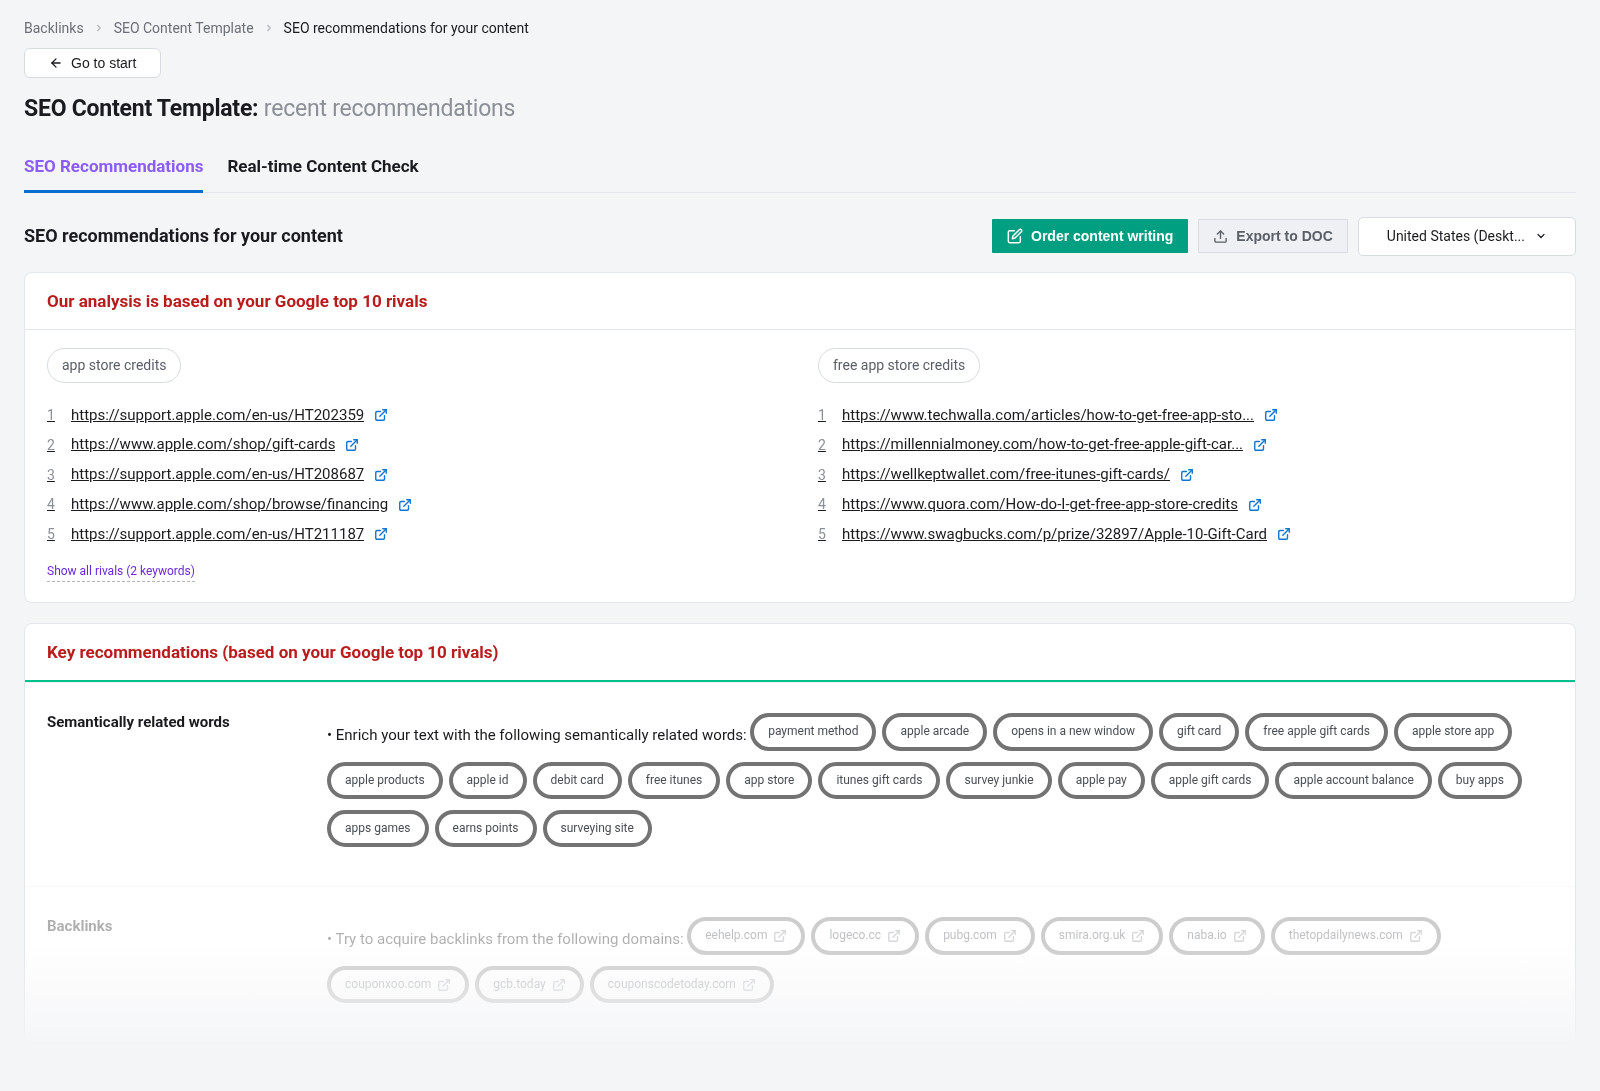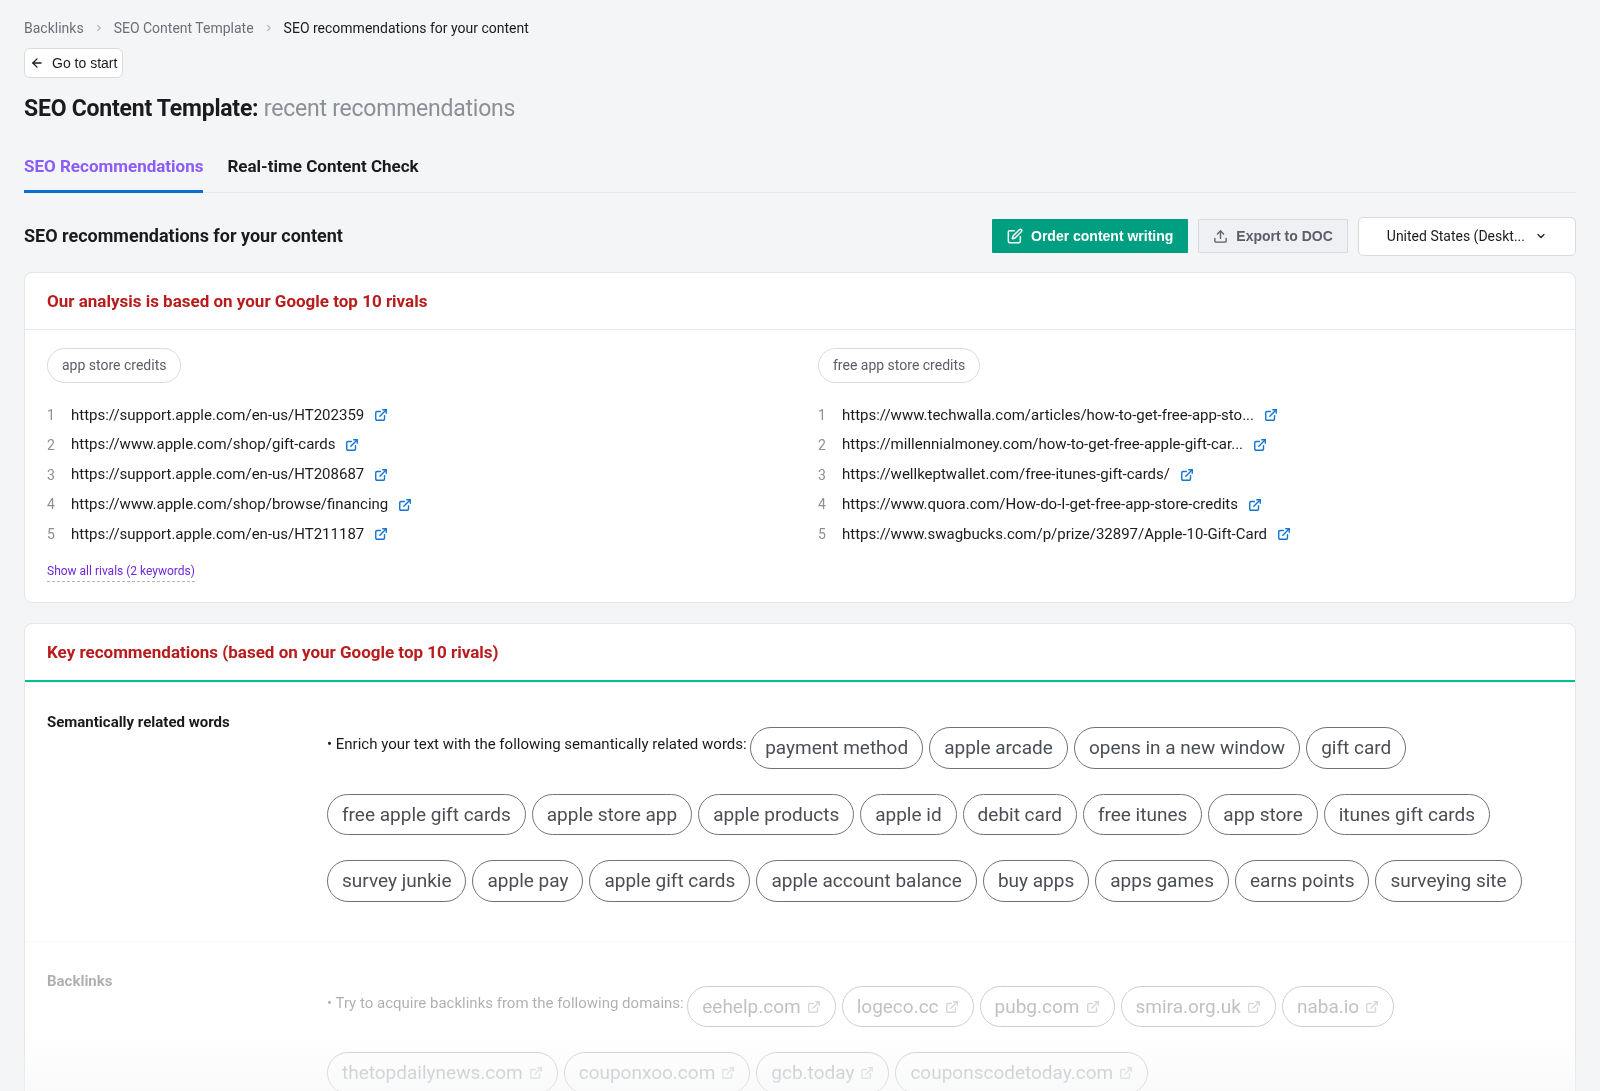--- a/index.html
+++ b/index.html
@@ -21,21 +21,21 @@
     font-size: 14px;
     margin-bottom: 10px;
   }
   .breadcrumb a { color: #6b6f76; text-decoration: none; }
   .breadcrumb .chev { color: #b3b7bd; display:inline-flex; }
   .go-start {
     display: inline-flex; align-items: center; gap: 8px;
     background: #fff;
     border: 1px solid #d7dbe0;
     border-radius: 6px;
-    padding: 6px 5px;
+    padding: 6px 24px;
     color: #1b1b1f;
     font-size: 14px;
     cursor: pointer;
   }
   h1.page-title {
     font-size: 23px;
     font-weight: 700;
     margin: 14px 0 22px 0;
     letter-spacing: -0.01em;
   }
@@ -117,21 +117,21 @@
     border-bottom: 1px solid #e3e6ea;
     font-size: 17px;
     font-weight: 700;
     color: #b91c1c;
   }
   .card-body { padding: 18px 22px 20px 22px; }
   .keyword-cols {
     display: flex;
     gap: 36px;
   }
-  .keyword-col { flex: 1 1 0; min-width: 0; }
+  .keyword-col { flex: 1 1 0; min-width: 0; text-decoration: underline; }
   .kw-pill {
     display: inline-block;
     border: 1px solid #d7dbe0;
     color: #5a5e66;
     border-radius: 999px;
     padding: 6px 14px;
     font-size: 14px;
     margin-bottom: 12px;
   }
   ol.rival-list {
@@ -197,26 +197,26 @@
     display: inline;
   }
   .reco-lead::before { content: "• "; }
   .chip-wrap {
     display: inline;
   }
   .chip {
     display: inline-flex;
     align-items: center;
     gap: 6px;
-    border: 1px solid #737373;
+    border: 4px solid #737373;
     color: #4a4e55;
     border-radius: 999px;
     padding: 6px 14px;
-    font-size: 19px;
-    margin: 15px 6px 10px 0;
+    font-size: 12px;
+    margin: 1px 6px 10px 0;
     vertical-align: middle;
   }
   .chip .ext-icon { color: #8b8f96; }
   
   .faded { opacity: 0.35; }
   
   .bottom-fade {
     position: relative;
     height: 0;
   }

